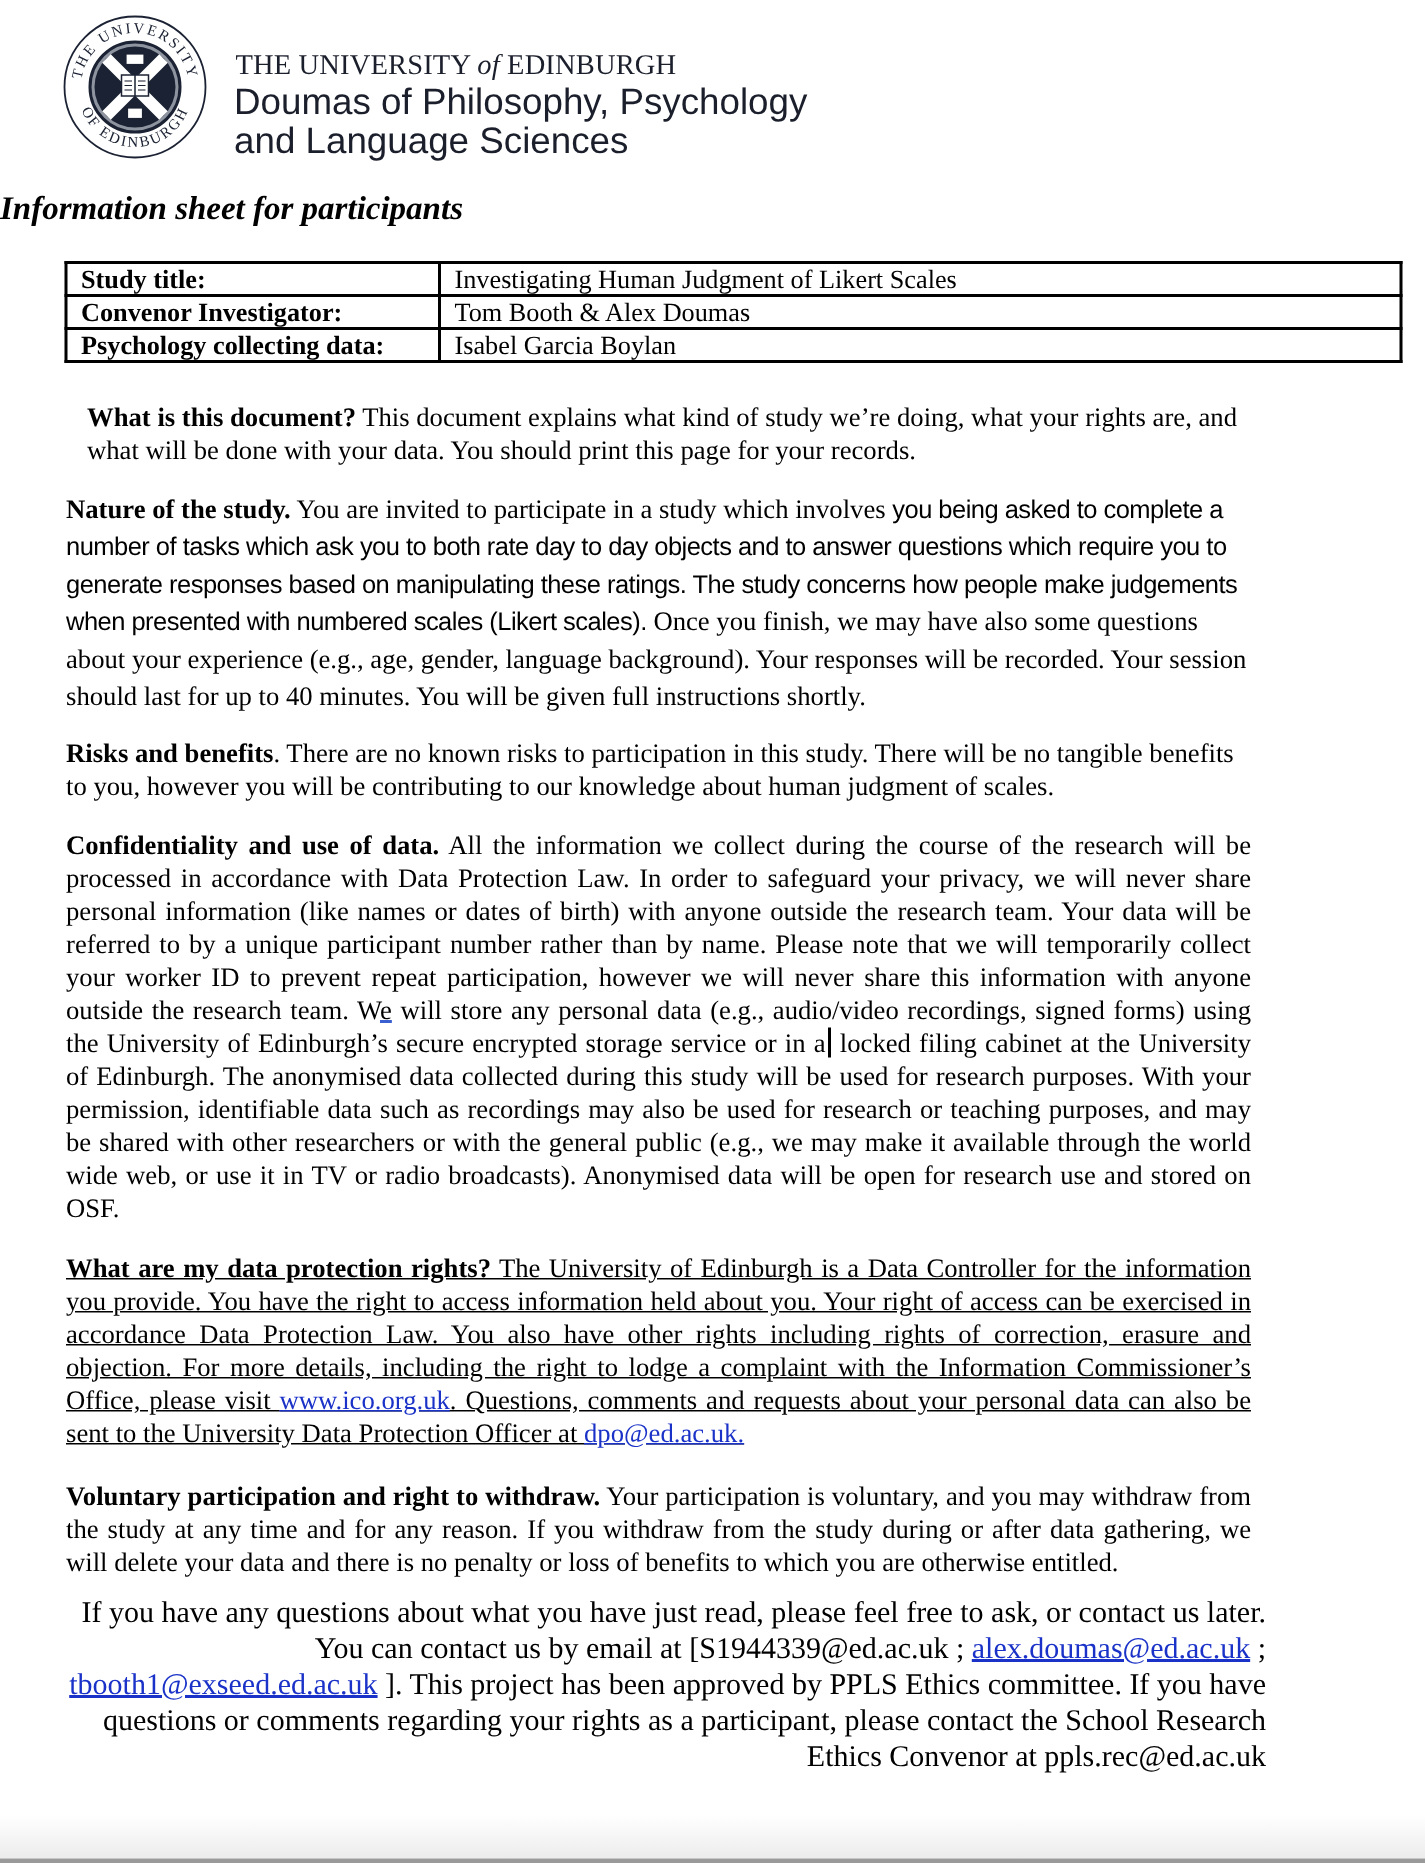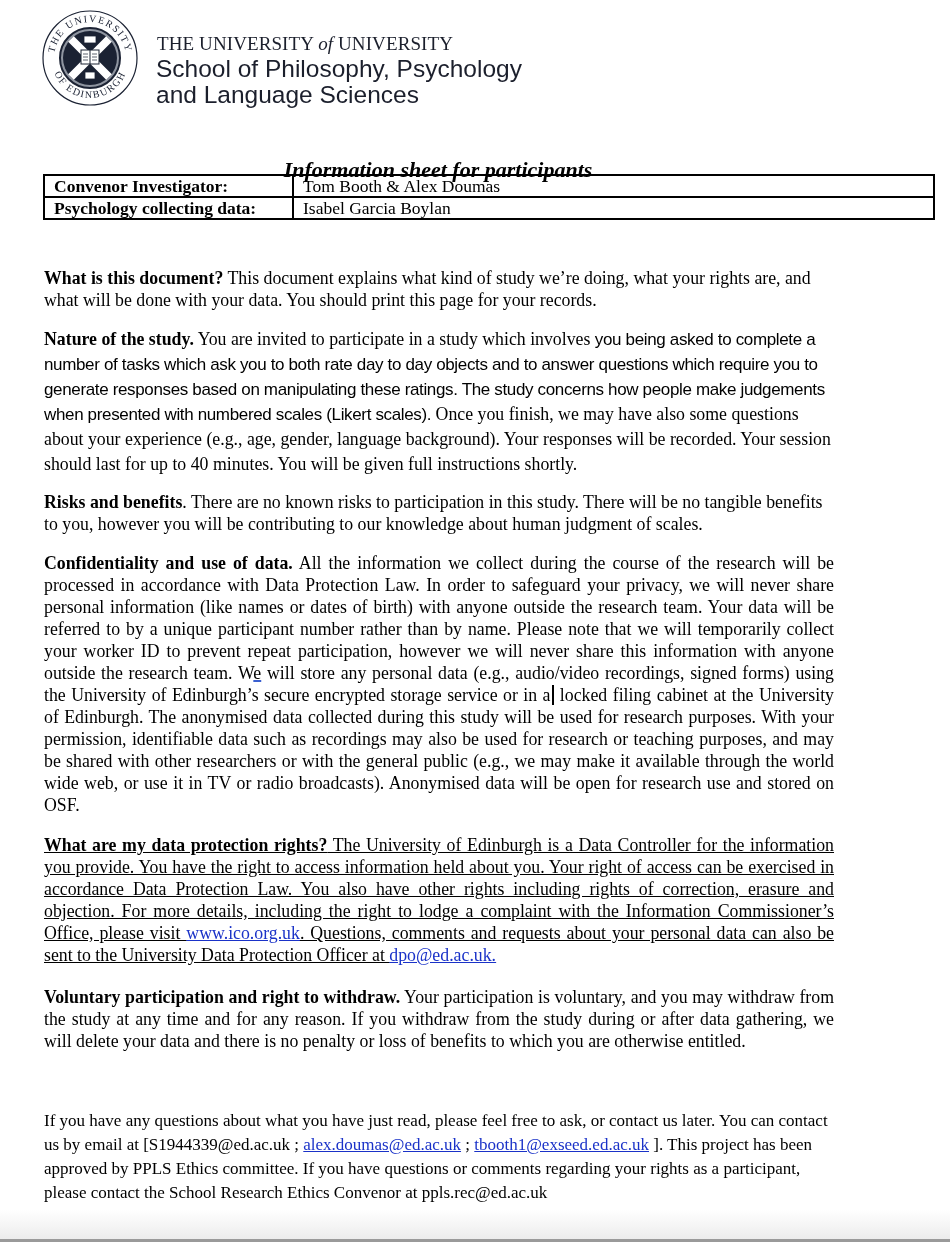--- a/index.html
+++ b/index.html
@@ -11,39 +11,39 @@
   }
   .header { position: absolute; left: 40px; top: 8px; width: 520px; height: 100px; }
   .logo { position: absolute; left: 0; top: 0; width: 100px; height: 100px; }
   .logo svg { width: 100px; height: 100px; display: block; }
   .uni-line { position: absolute; left: 117px; top: 25px; font-family: "Liberation Serif", serif; font-size: 19px; color: #1b1f2c; letter-spacing: 0.1px; white-space: nowrap; }
   .uni-line i { font-style: italic; }
   .school-line { position: absolute; left: 116px; font-family: "Liberation Sans", "DejaVu Sans", sans-serif; font-size: 24.5px; color: #1b1f2c; white-space: nowrap; line-height: 26px; }
   .school-1 { top: 48px; }
   .school-2 { top: 74px; }
 
-  .doc-title { position: absolute; left: 0; width: 876px; top: 126px; text-align: center; font-family: "Liberation Serif", serif; font-weight: bold; font-style: italic; font-size: 22px; margin-top: 31px; }
+  .doc-title { position: absolute; left: 0; width: 876px; top: 126px; font-family: "Liberation Serif", serif; font-weight: bold; font-style: italic; font-size: 22px; }
 
   table.meta {
     position: absolute; left: 43px; top: 174px; width: 892px;
     border-collapse: collapse; font-size: 17.5px; line-height: 20px;
   }
   table.meta td { border: 2px solid #000; padding: 0 0 0 9px; height: 20px; white-space: nowrap; }
   table.meta td.k { width: 238px; font-weight: bold; }
 
   .para { position: absolute; left: 44px; width: 790px; font-size: 17.8px; line-height: 22px; }
   .para.justify { text-align: justify; }
   .para b { font-weight: bold; }
   .sans { font-family: "Liberation Sans", "DejaVu Sans", sans-serif; font-size: 17px; letter-spacing: -0.35px; }
   .nature { line-height: 25px; }
   a.lnk { color: #1a32c8; text-decoration: underline; }
   .cursor { display: inline-block; width: 2px; height: 20px; background: #000; vertical-align: -4px; margin-left: 2px; }
   .squiggle { text-decoration: underline; text-decoration-color: #3a5fd0; text-decoration-thickness: 2px; }
 
-  .contact { position: absolute; left: 44px; width: 800px; top: 1109px; font-size: 17px; line-height: 24px; }
+  .contact { position: absolute; left: 44px; width: 800px; top: 1063px; font-size: 20px; line-height: 24px; text-align: right; }
 
   .footer-shade { position: absolute; left: 0; right: 0; top: 1210px; height: 29px; background: linear-gradient(#ffffff, #ececec); }
   .footer-line { position: absolute; left: 0; right: 0; top: 1239px; height: 3px; background: #9a9a9a; }
 </style>
 </head>
 <body>
 
 <div class="header">
   <div class="logo">
     <svg viewBox="0 0 100 100">
@@ -66,41 +66,45 @@
       <line x1="43" y1="46" x2="48" y2="46" stroke="#1b2233" stroke-width="0.7"></line>
       <line x1="43" y1="49" x2="48" y2="49" stroke="#1b2233" stroke-width="0.7"></line>
       <line x1="43" y1="52" x2="48" y2="52" stroke="#1b2233" stroke-width="0.7"></line>
       <line x1="52" y1="46" x2="57" y2="46" stroke="#1b2233" stroke-width="0.7"></line>
       <line x1="52" y1="49" x2="57" y2="49" stroke="#1b2233" stroke-width="0.7"></line>
       <line x1="52" y1="52" x2="57" y2="52" stroke="#1b2233" stroke-width="0.7"></line>
       <rect x="44" y="28" width="12" height="7" fill="#ffffff" stroke="#1b2233" stroke-width="0.8"></rect>
       <rect x="45" y="64" width="10" height="7" fill="#ffffff" stroke="#1b2233" stroke-width="0.8"></rect>
     </svg>
   </div>
-  <div class="uni-line"><span>THE UNIVERSITY </span><i>of</i><span> UNIVERSITY</span></div>
-  <div class="school-line school-1">School of Philosophy, Psychology</div>
+  <div class="uni-line"><span>THE UNIVERSITY </span><i>of</i><span> EDINBURGH</span></div>
+  <div class="school-line school-1">Doumas of Philosophy, Psychology</div>
   <div class="school-line school-2">and Language Sciences</div>
 </div>
 
 <div class="doc-title">Information sheet for participants</div>
 
 <table class="meta">
   <tbody>
+      <tr>
+    <td class="k">Study title:</td>
+    <td>Investigating Human Judgment of Likert Scales</td>
+  </tr>
   <tr>
     <td class="k">Convenor Investigator:</td>
     <td>Tom Booth &amp; Alex Doumas</td>
   </tr>
   <tr>
     <td class="k">Psychology collecting data:</td>
     <td>Isabel Garcia Boylan</td>
   </tr>
 </tbody>
   </table>
 
-<div class="para" style="top:267px;">
+<div class="para" style="top:267px;margin-left:14px;">
   <b>What is this document?</b><span>  This document explains what kind of study we’re doing, what your rights are, and what will be done with your data. You should print this page for your records.</span>
 </div>
 
 <div class="para nature" style="top:327px;">
   <b>Nature of the study.</b><span> You are invited to participate in a study which involves </span><span class="sans">you being asked to complete a number of tasks which ask you to both rate day to day objects and to answer questions which require you to generate responses based on manipulating these ratings. The study concerns how people make judgements when presented with numbered scales (Likert scales).</span><span> Once you finish, we may have also some questions about your experience (e.g., age, gender, language background). Your responses will be recorded. Your session should last for up to 40 minutes. You will be given full instructions shortly.</span>
 </div>
 
 <div class="para" style="top:491px;">
   <b>Risks and benefits</b><span>.  There are no known risks to participation in this study. There will be no tangible benefits to you, however you will be contributing to our knowledge about human judgment of scales.</span>
 </div>

